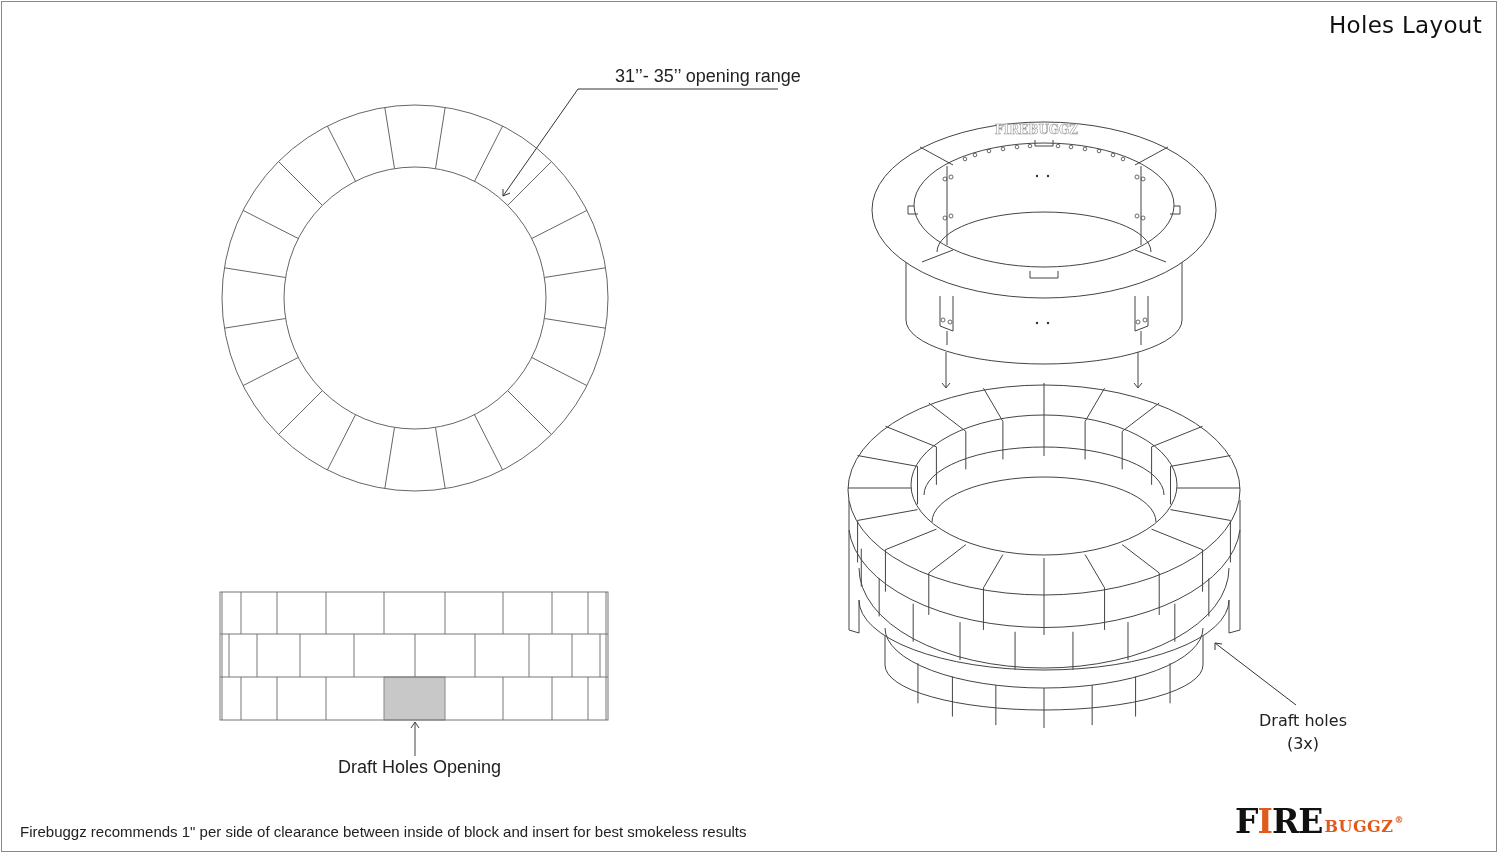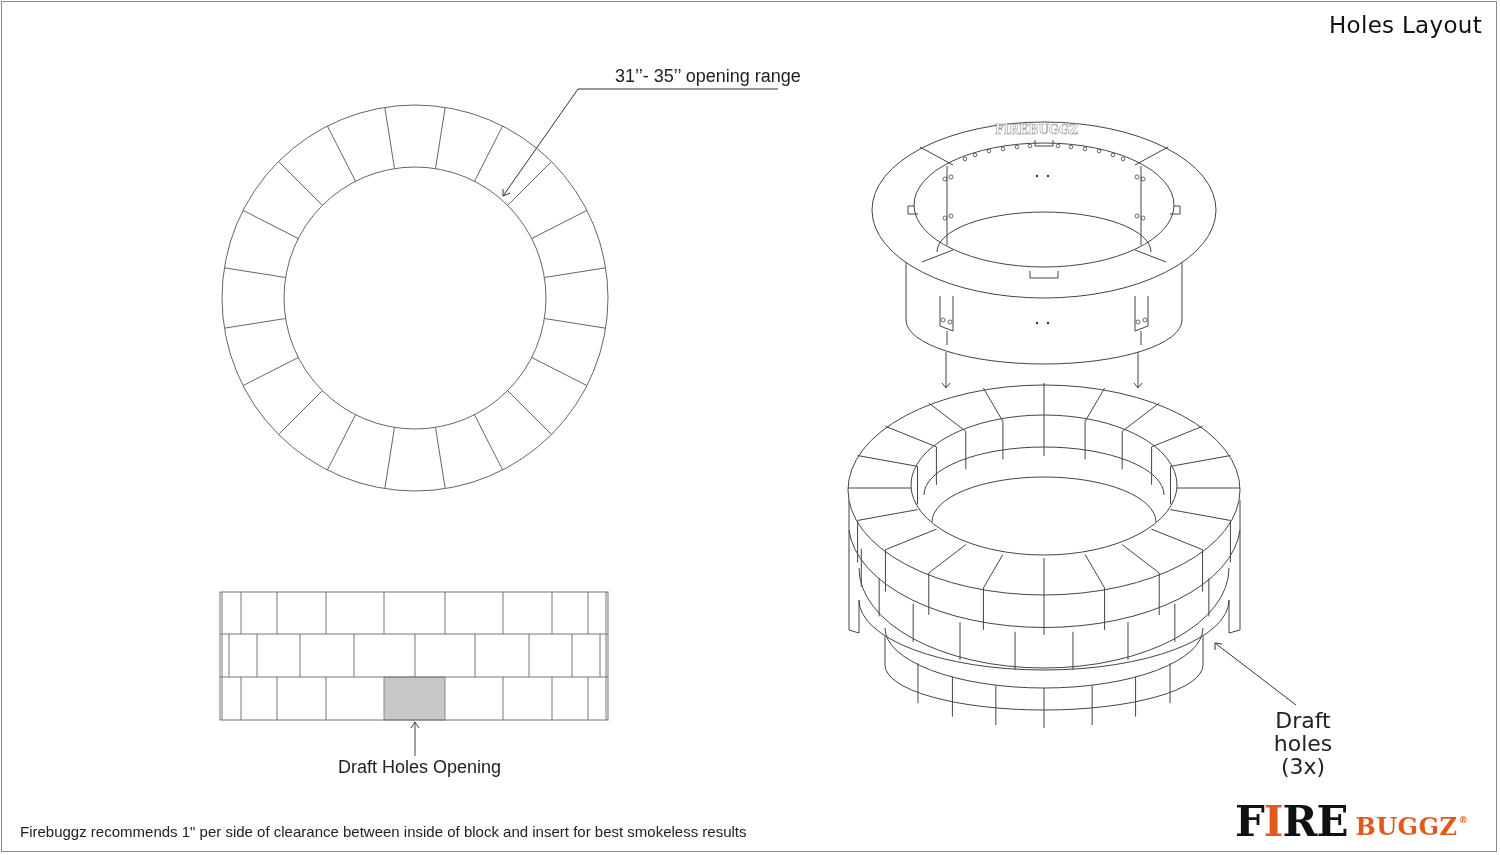--- a/index.html
+++ b/index.html
@@ -2,27 +2,27 @@
 <html><head>
 <meta charset="utf-8">
 <style>
   html,body{margin:0;padding:0;background:#fff;}
   body{width:1500px;height:855px;position:relative;overflow:hidden;font-family:"DejaVu Sans",sans-serif;}
   .frame{position:absolute;left:1px;top:1px;width:1496px;height:851px;border:1px solid #8a8a8a;box-sizing:border-box;}
   .title{position:absolute;right:18px;top:12px;font-size:23px;color:#111;font-family:"DejaVu Sans",sans-serif;letter-spacing:0.3px;}
   .lbl{position:absolute;font-family:"Liberation Sans",sans-serif;color:#222;}
   .opening{left:583px;top:66px;font-size:18px;margin-left:32px;}
   .drafttxt{left:338px;top:757px;font-size:18px;}
-  .drafth{left:1256px;top:709px;font-size:22px;text-align:center;width:94px;font-family:"DejaVu Sans",sans-serif;line-height:23px;}
+  .drafth{left:1256px;top:709px;font-size:16px;text-align:center;width:94px;font-family:"DejaVu Sans",sans-serif;line-height:23px;}
   .footnote{left:20px;top:823px;font-size:15px;color:#222;}
   svg.art{position:absolute;left:0;top:0;}
   .logo{position:absolute;left:1235px;top:803px;height:36px;display:flex;align-items:flex-end;font-family:"DejaVu Serif",serif;font-weight:bold;}
-  .logo .fire{font-size:42px;color:#111;letter-spacing:-1px;line-height:34px;}
+  .logo .fire{font-size:33px;color:#111;letter-spacing:-1px;line-height:34px;}
   .logo .fire .i{color:#e05a1c;}
-  .logo .bug{font-size:24px;color:#e05a1c;letter-spacing:0.5px;line-height:24px;margin-left:8px;}
+  .logo .bug{font-size:16px;color:#e05a1c;letter-spacing:0.5px;line-height:24px;margin-left:2px;}
   .logo .reg{font-size:9px;color:#e05a1c;align-self:flex-start;margin-top:12px;margin-left:1px;}
 </style>
 </head>
 <body>
 
 <div class="frame"></div>
 
 <div class="title">Holes Layout</div>
 
 <svg class="art" width="1500" height="855" viewBox="0 0 1500 855">

